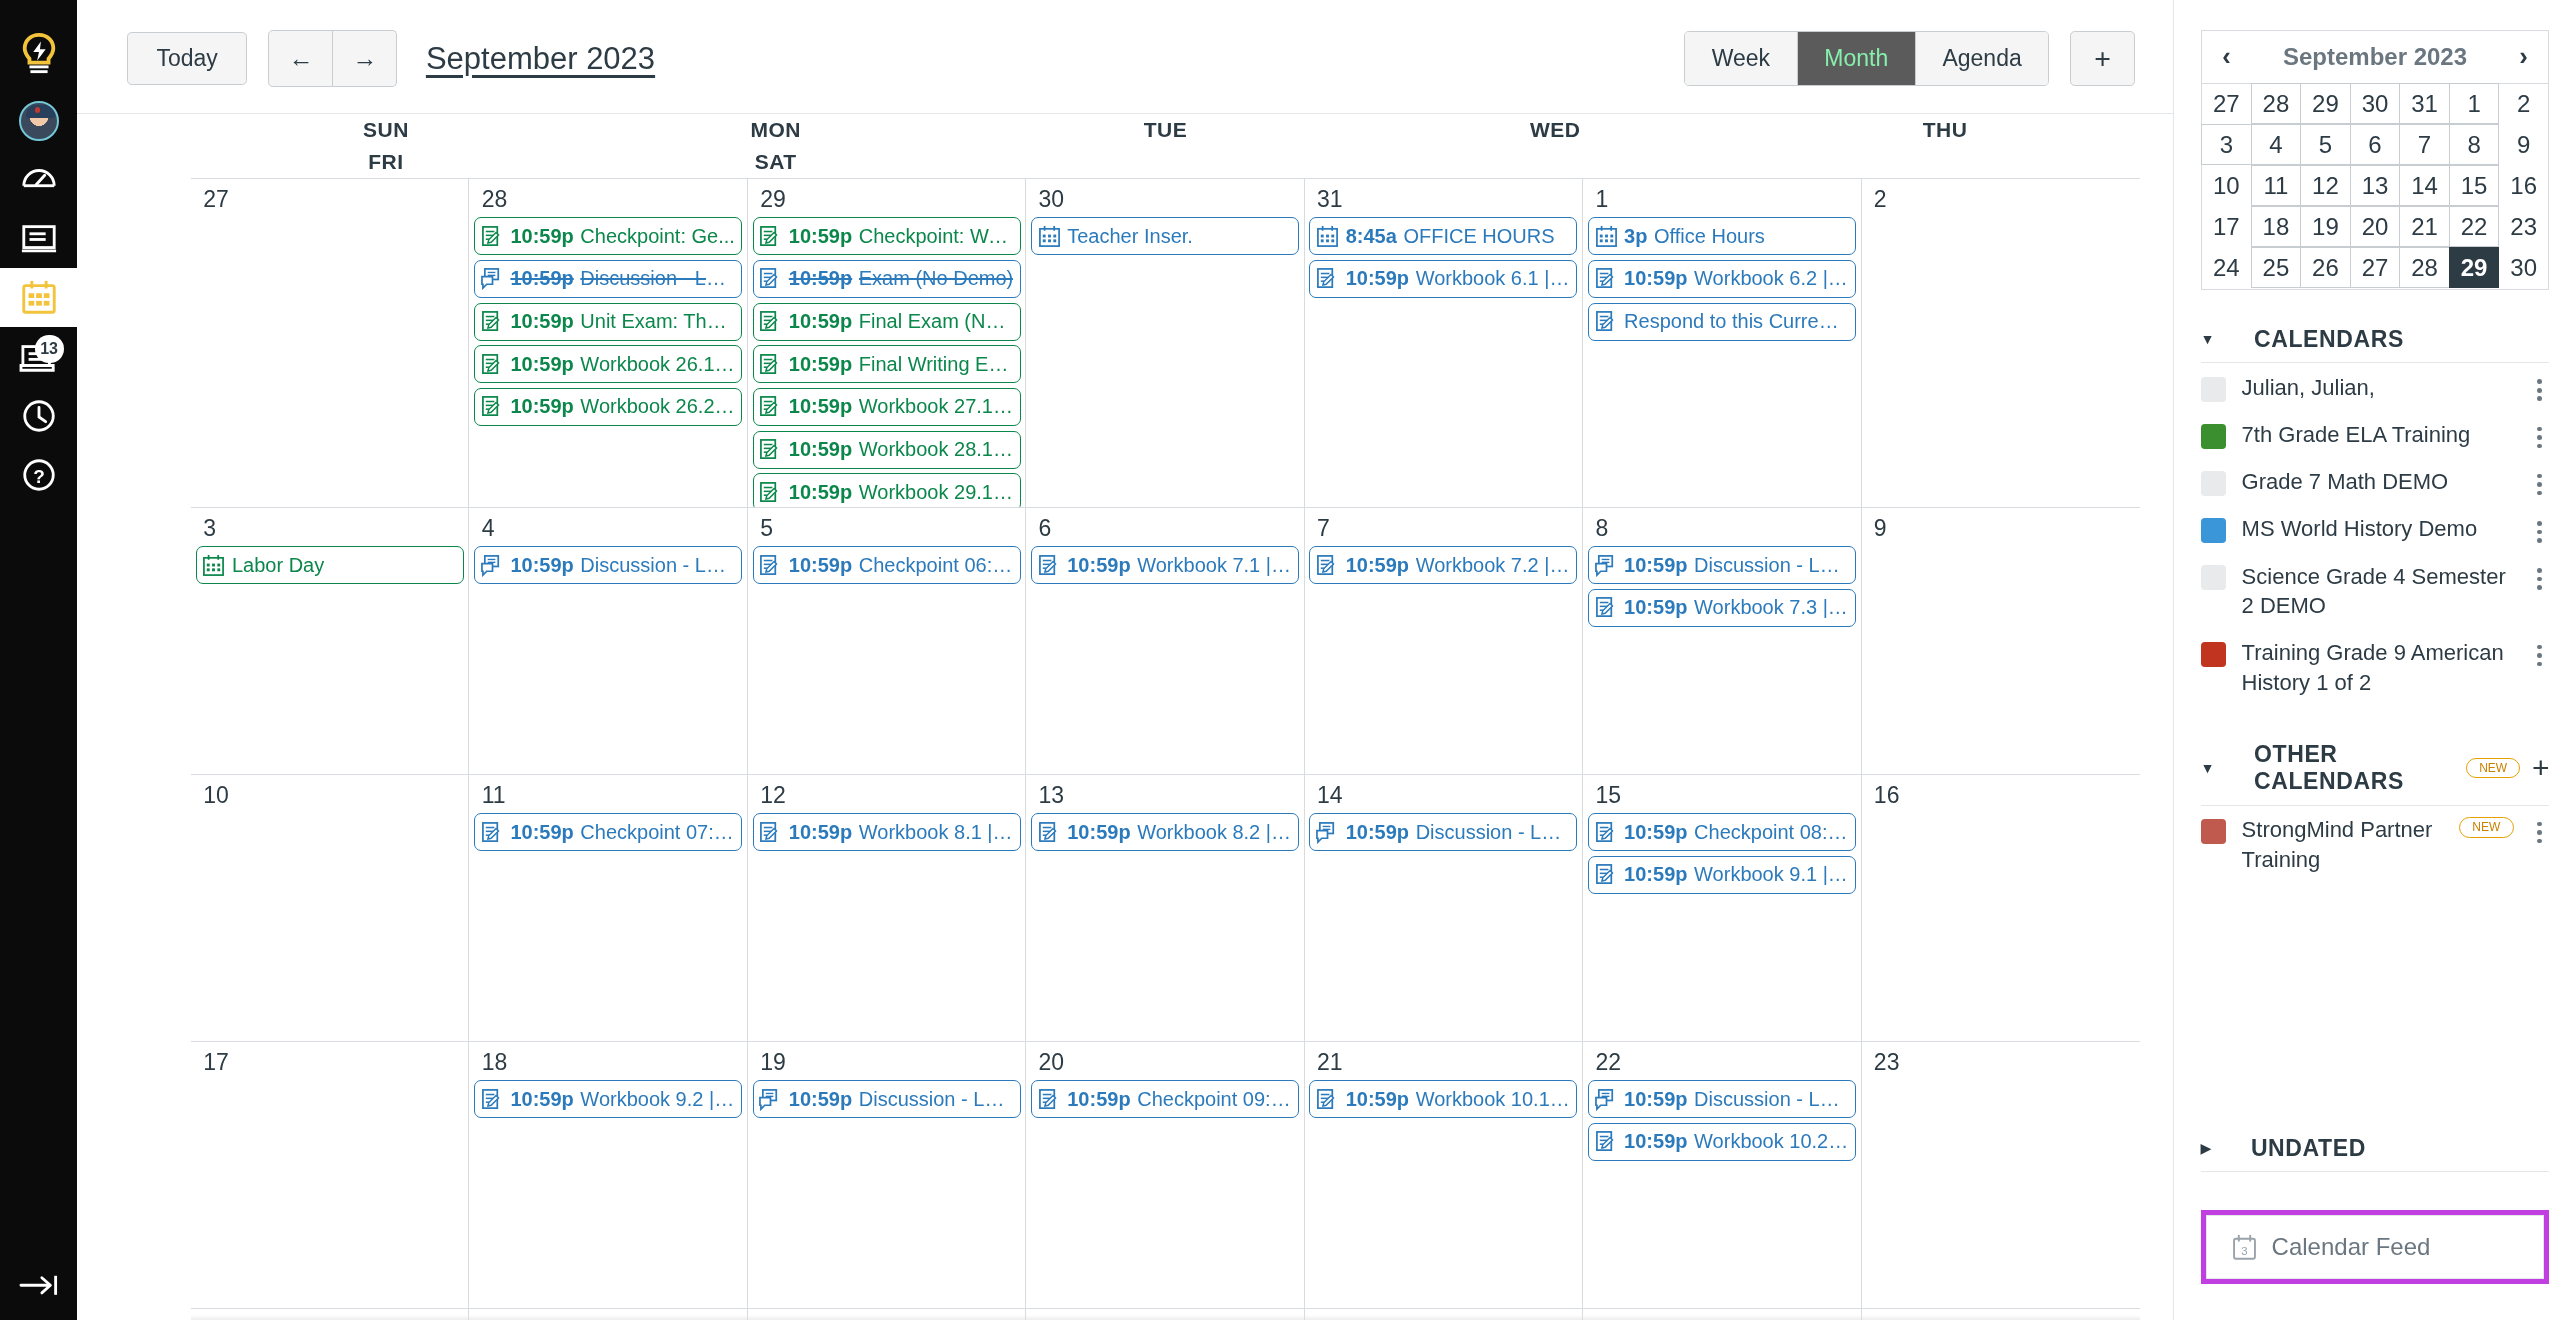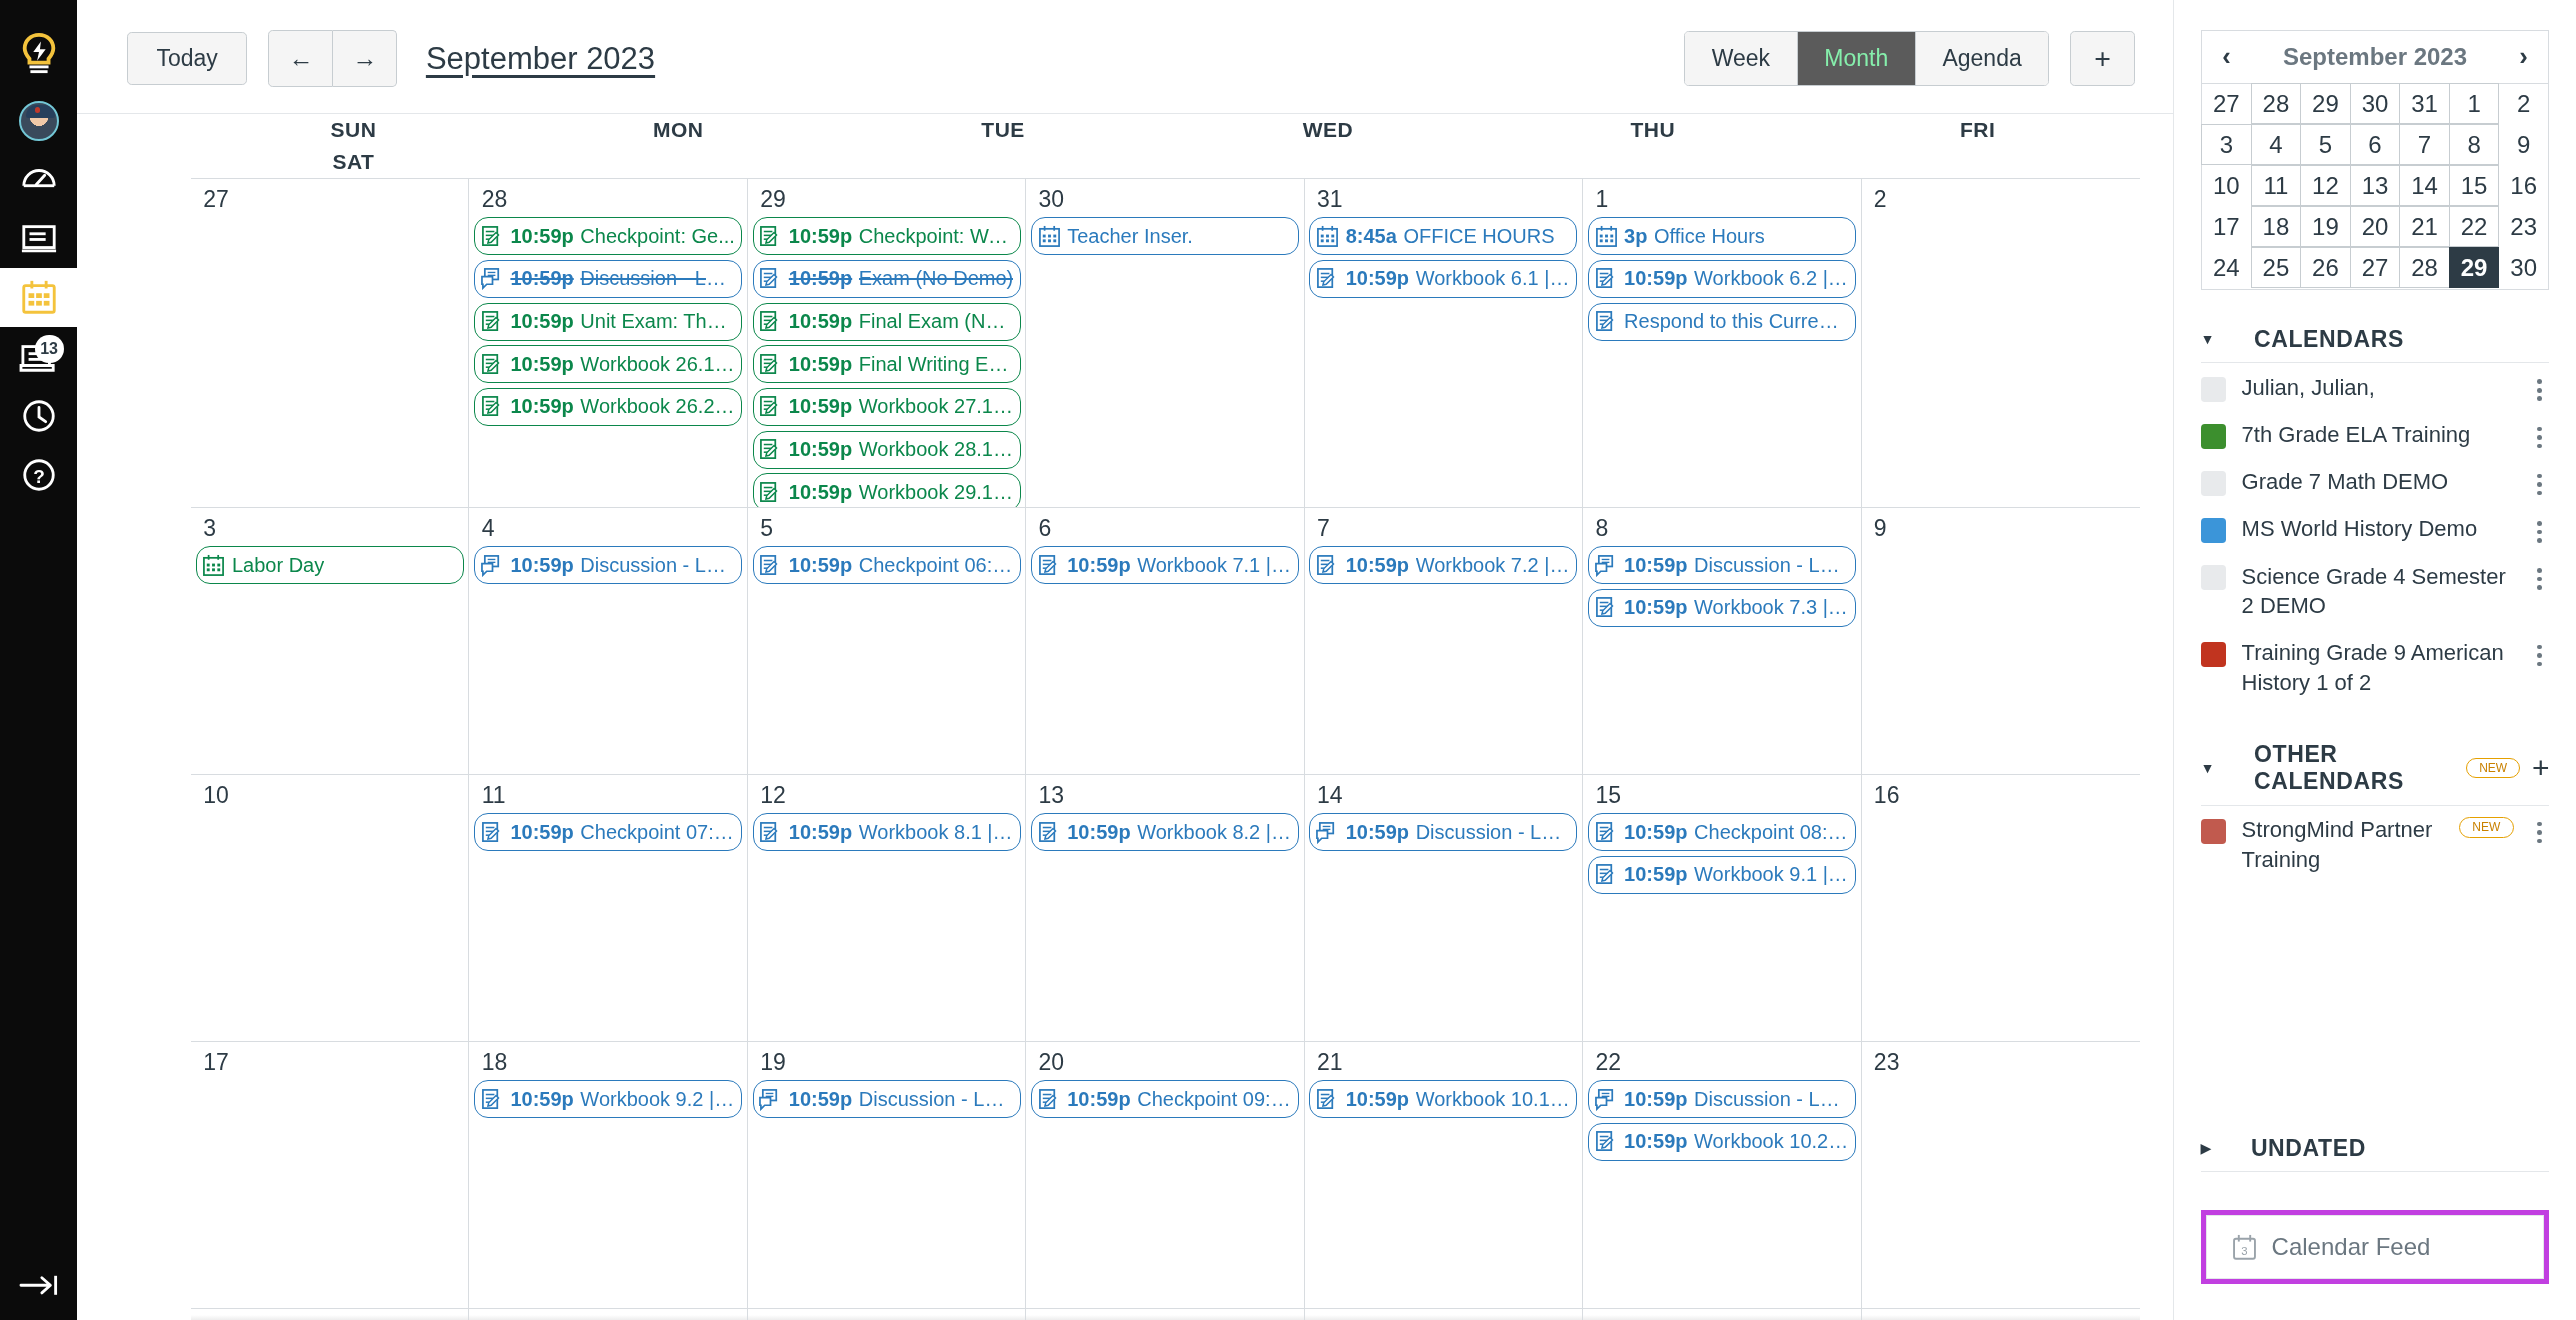--- a/index.html
+++ b/index.html
@@ -75,21 +75,21 @@
     padding: 13.3px 26.6px; font-size: 23px; color: #2d3b45; cursor: pointer;
     font-family: "Liberation Sans", sans-serif;
   }
   .viewtoggle .vt:last-child { border-right: none; }
   .viewtoggle .vt.active { background: #5b5b5b; color: #86efac; }
   .btn-add { margin-left: 21px; padding: 12.3px 23px; font-size: 28.5px;
     line-height: 1; }
 
   
   .weekdays {
-    display: grid; grid-template-columns: repeat(6, 1fr);
+    display: grid; grid-template-columns: repeat(5, 1fr);
     padding: 0 0 0 0; margin: 0 33px 0 114px; flex: 0 0 64px;
     align-items: center;
   }
   .weekdays div { text-align: center; font-size: 21px; font-weight: 700;
     color: #2d3b45; letter-spacing: 0.5px; }
 
   .grid-wrap { flex: 1 1 auto; margin: 0 33px 0 114px; min-height: 0;
     display: flex; flex-direction: column;
     border-top: 0.9px solid #d8dce0; }
   .week {
@@ -103,21 +103,21 @@
   .week.w5 { flex: 1 1 auto; border-bottom: none;
     background: linear-gradient(to bottom, #fff 55%, #ededed 100%); }
   .day { border-right: 0.9px solid #d8dce0; padding: 5.7px 4.7px 0 4.7px;
     min-width: 0; overflow: hidden; position: relative; }
   .day:last-child { border-right: none; }
   .daynum { font-size: 23px; color: #2d3b45; padding: 3.8px 0 5.7px 7.6px;
     line-height: 1; }
 
   .ev {
     display: flex; align-items: center; gap: 6.6px;
-    border: 0.9px solid #0b874b; border-radius: 14px; background: #fff;
+    border: 0.9px solid #0b874b; border-radius: 7px; background: #fff;
     padding: 3.8px 5.7px; margin-bottom: 4.7px; font-size: 20px;
     color: #0b874b; white-space: nowrap; overflow: hidden; cursor: pointer;
     height: 38px;
   }
   .ev.blue { border-color: #2b7abc; color: #2b7abc; }
   .ev .evtime { font-weight: 700; flex: 0 0 auto; }
   .ev .evtitle { overflow: hidden; text-overflow: ellipsis; }
   .ev.done .evtime, .ev.done .evtitle { text-decoration: line-through; }
   .ev svg { flex: 0 0 auto; display: block; }
 

